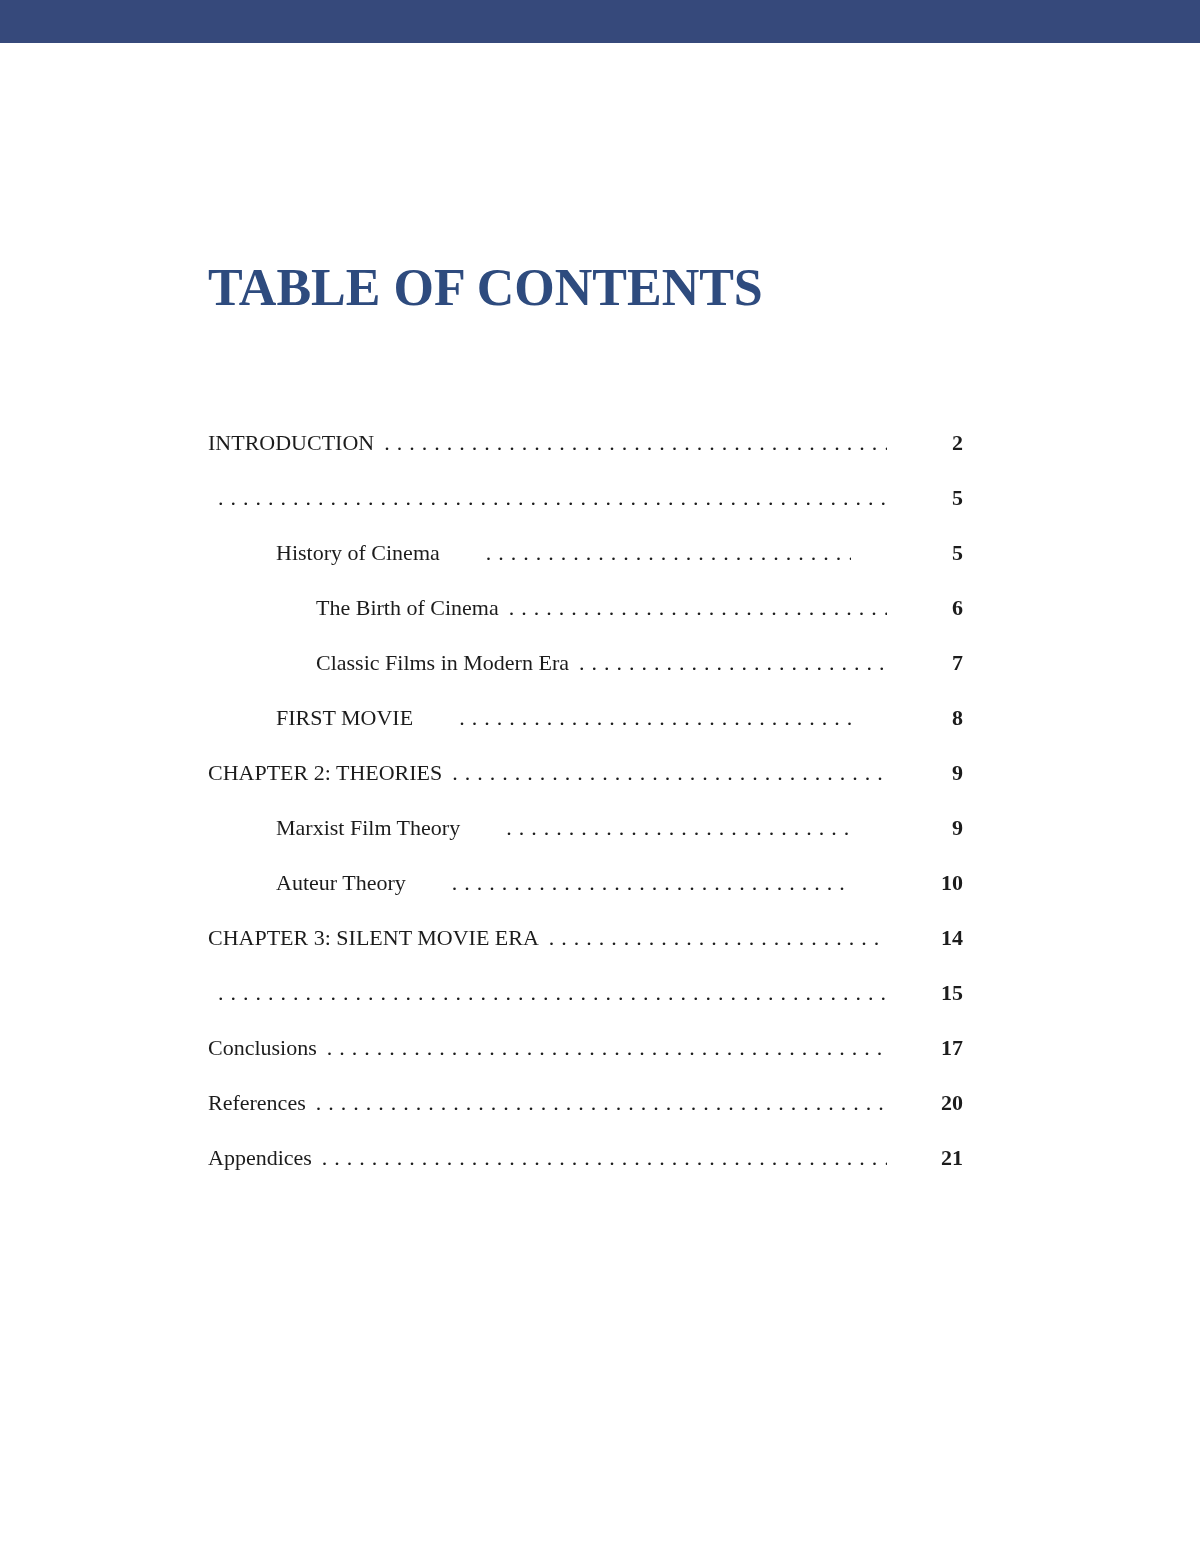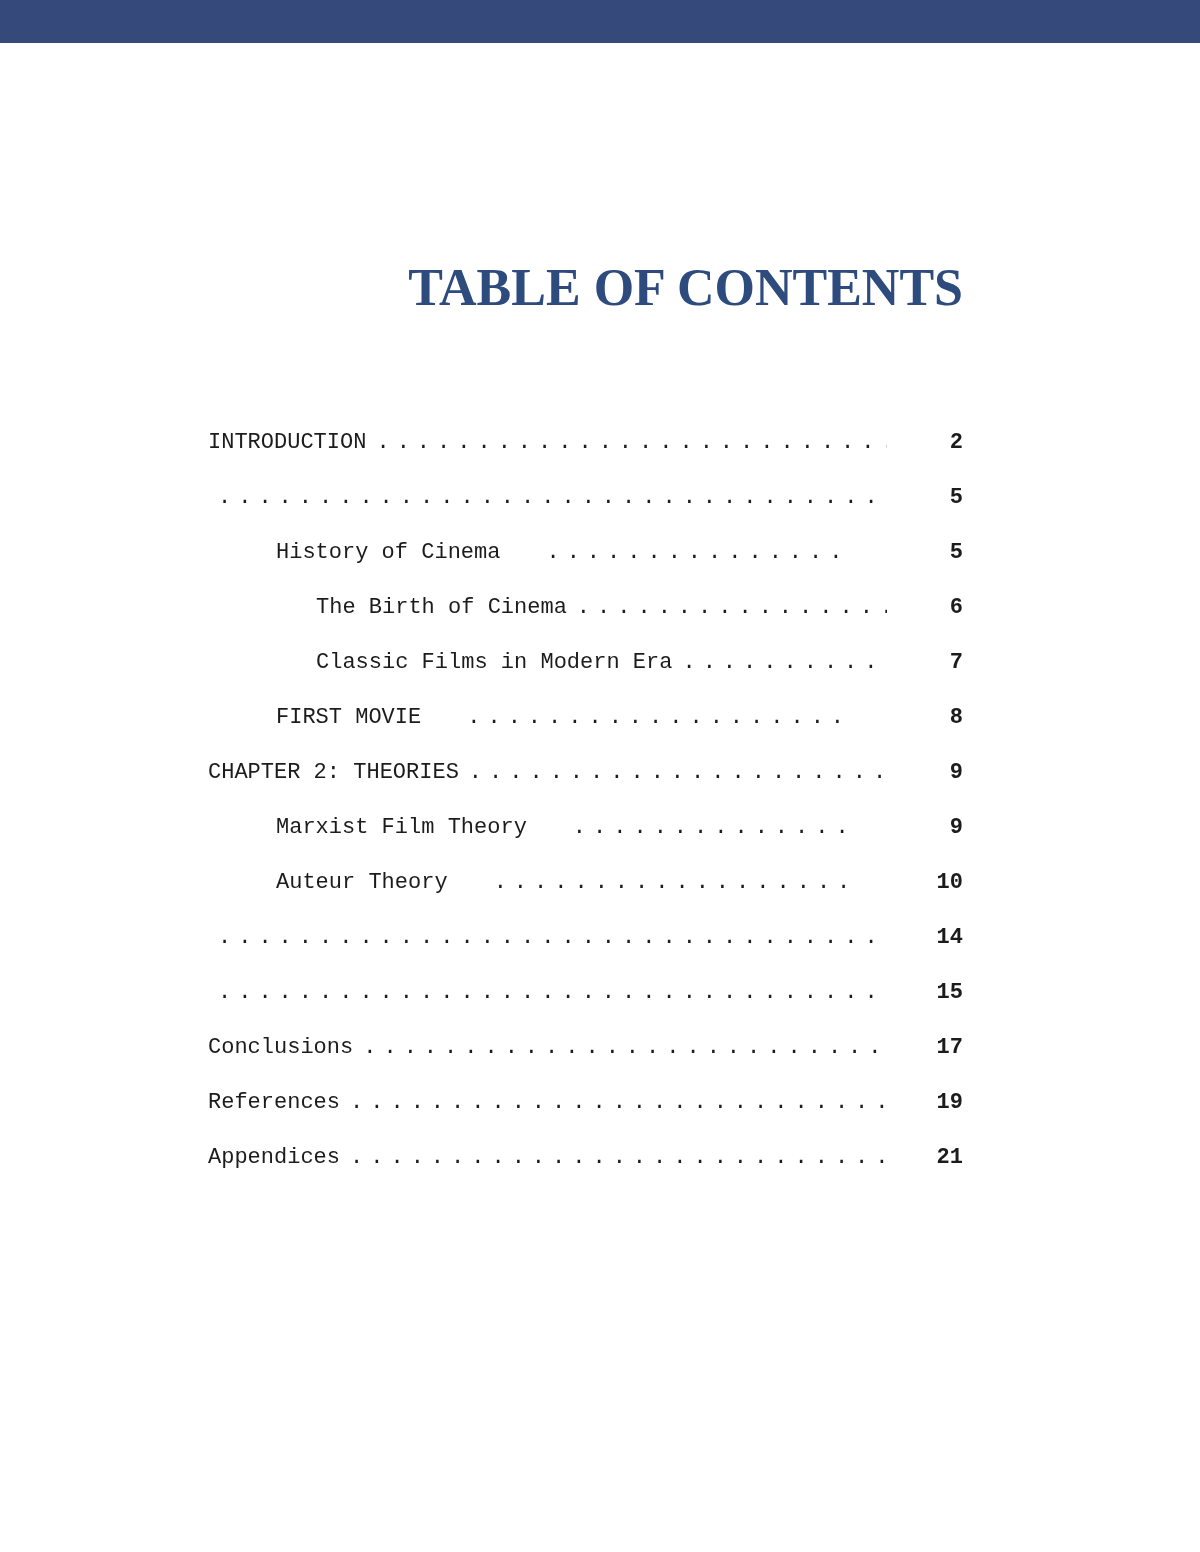--- a/index.html
+++ b/index.html
@@ -19,41 +19,40 @@
   }
   .top-bar {
     width: 100%;
     height: 43px;
     background: var(--top-bar);
   }
   .title {
     margin-top: 215px;
     width: 755px;
     margin-left: 208px;
-    text-align: right;
+    text-align: left;
     font-size: 52px;
     line-height: 60px;
     font-weight: 700;
     color: var(--title);
     letter-spacing: 0px;
     white-space: nowrap;
   }
   .toc {
     margin-top: 112px;
     margin-left: 208px;
     width: 755px;
   }
   .toc-row {
     display: flex;
     align-items: center;
     font-size: 22px;
     line-height: 25px;
     margin-bottom: 30px;
     cursor: default;
-    font-family: Liberation Mono, monospace;
   }
   .toc-row.level-1 { padding-left: 68px; gap: 36px; }
   .toc-row.level-2 { padding-left: 108px; }
   .toc-label {
     white-space: nowrap;
     flex: 0 0 auto;
   }
   .toc-dots {
     flex: 1 1 auto;
     overflow: hidden;
@@ -117,36 +116,37 @@
     <span class="toc-label">Marxist Film Theory</span>
     <span class="toc-dots"></span>
     <span class="toc-page">9</span>
   </div>
       <div class="toc-row level-1">
     <span class="toc-label">Auteur Theory</span>
     <span class="toc-dots"></span>
     <span class="toc-page">10</span>
   </div>
       <div class="toc-row level-0">
+    <span class="toc-label">CHAPTER 3: SILENT MOVIE ERA</span>
     <span class="toc-dots"></span>
     <span class="toc-page">14</span>
   </div>
       <div class="toc-row level-0">
     <span class="toc-dots"></span>
     <span class="toc-page">15</span>
   </div>
       <div class="toc-row level-0">
     <span class="toc-label">Conclusions</span>
     <span class="toc-dots"></span>
     <span class="toc-page">17</span>
   </div>
       <div class="toc-row level-0">
     <span class="toc-label">References</span>
     <span class="toc-dots"></span>
-    <span class="toc-page">19</span>
+    <span class="toc-page">20</span>
   </div>
       <div class="toc-row level-0">
     <span class="toc-label">Appendices</span>
     <span class="toc-dots"></span>
     <span class="toc-page">21</span>
   </div>
     </div>
 </div>
 
 </body></html>

